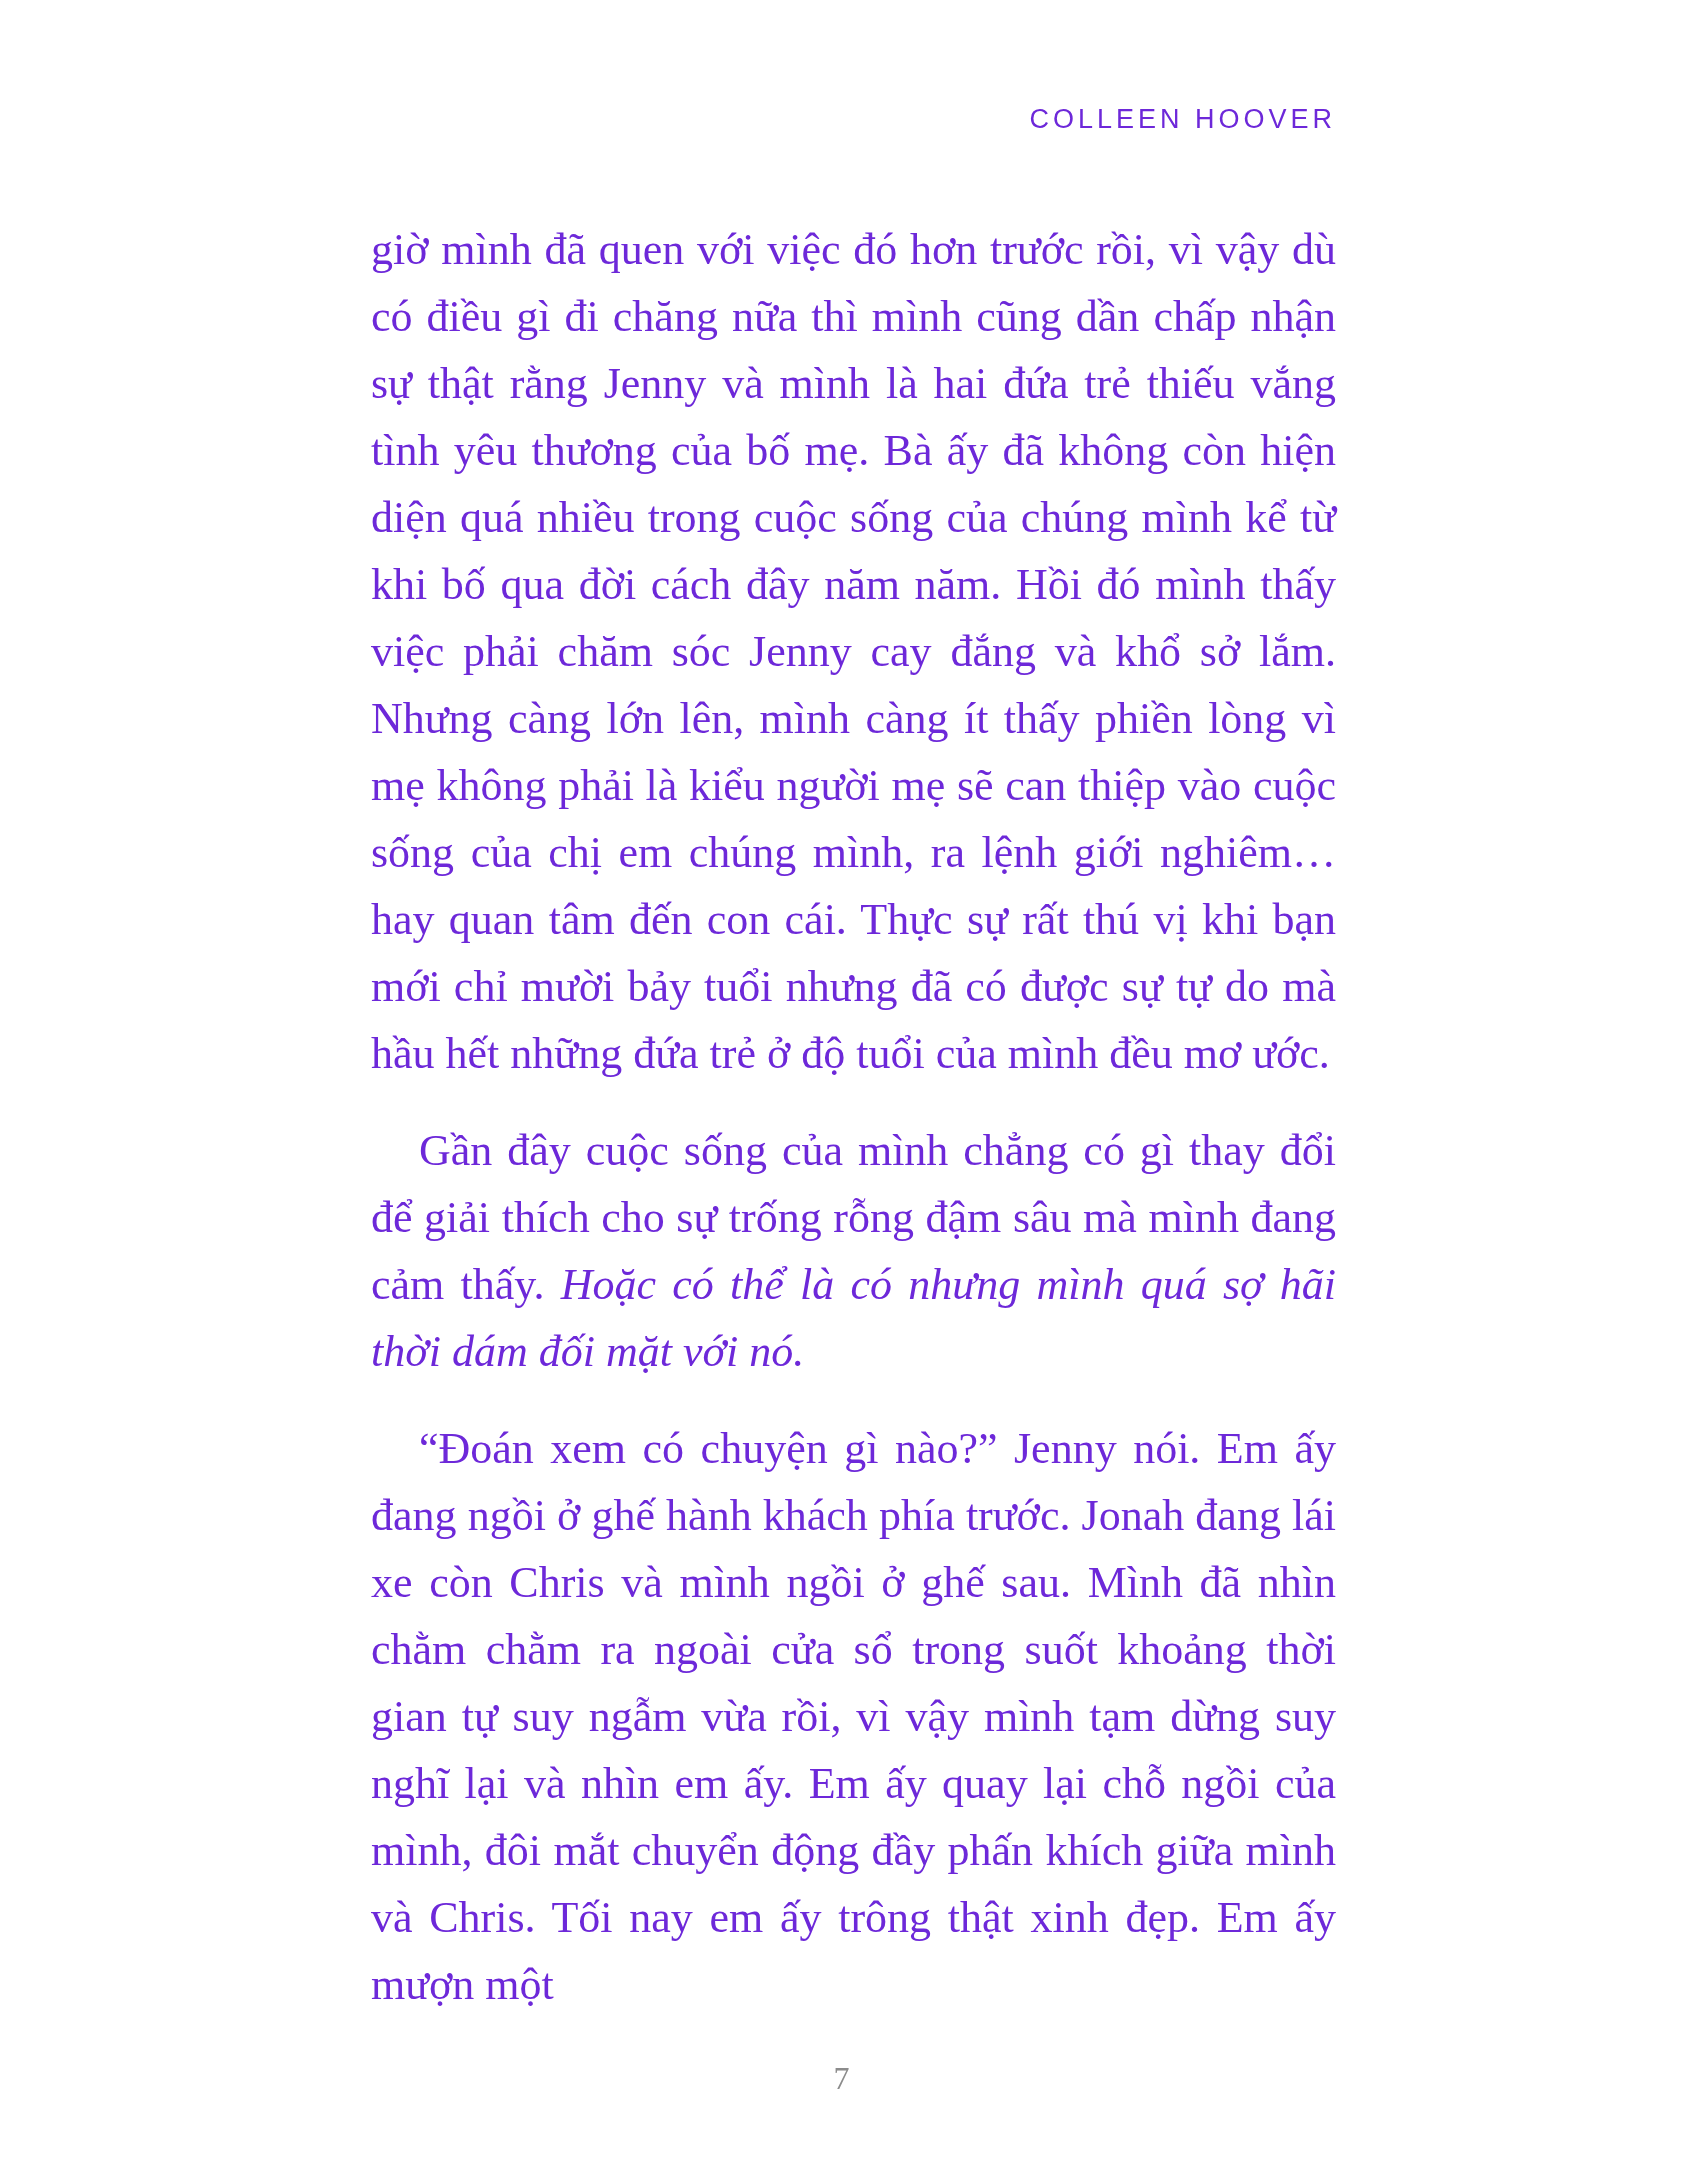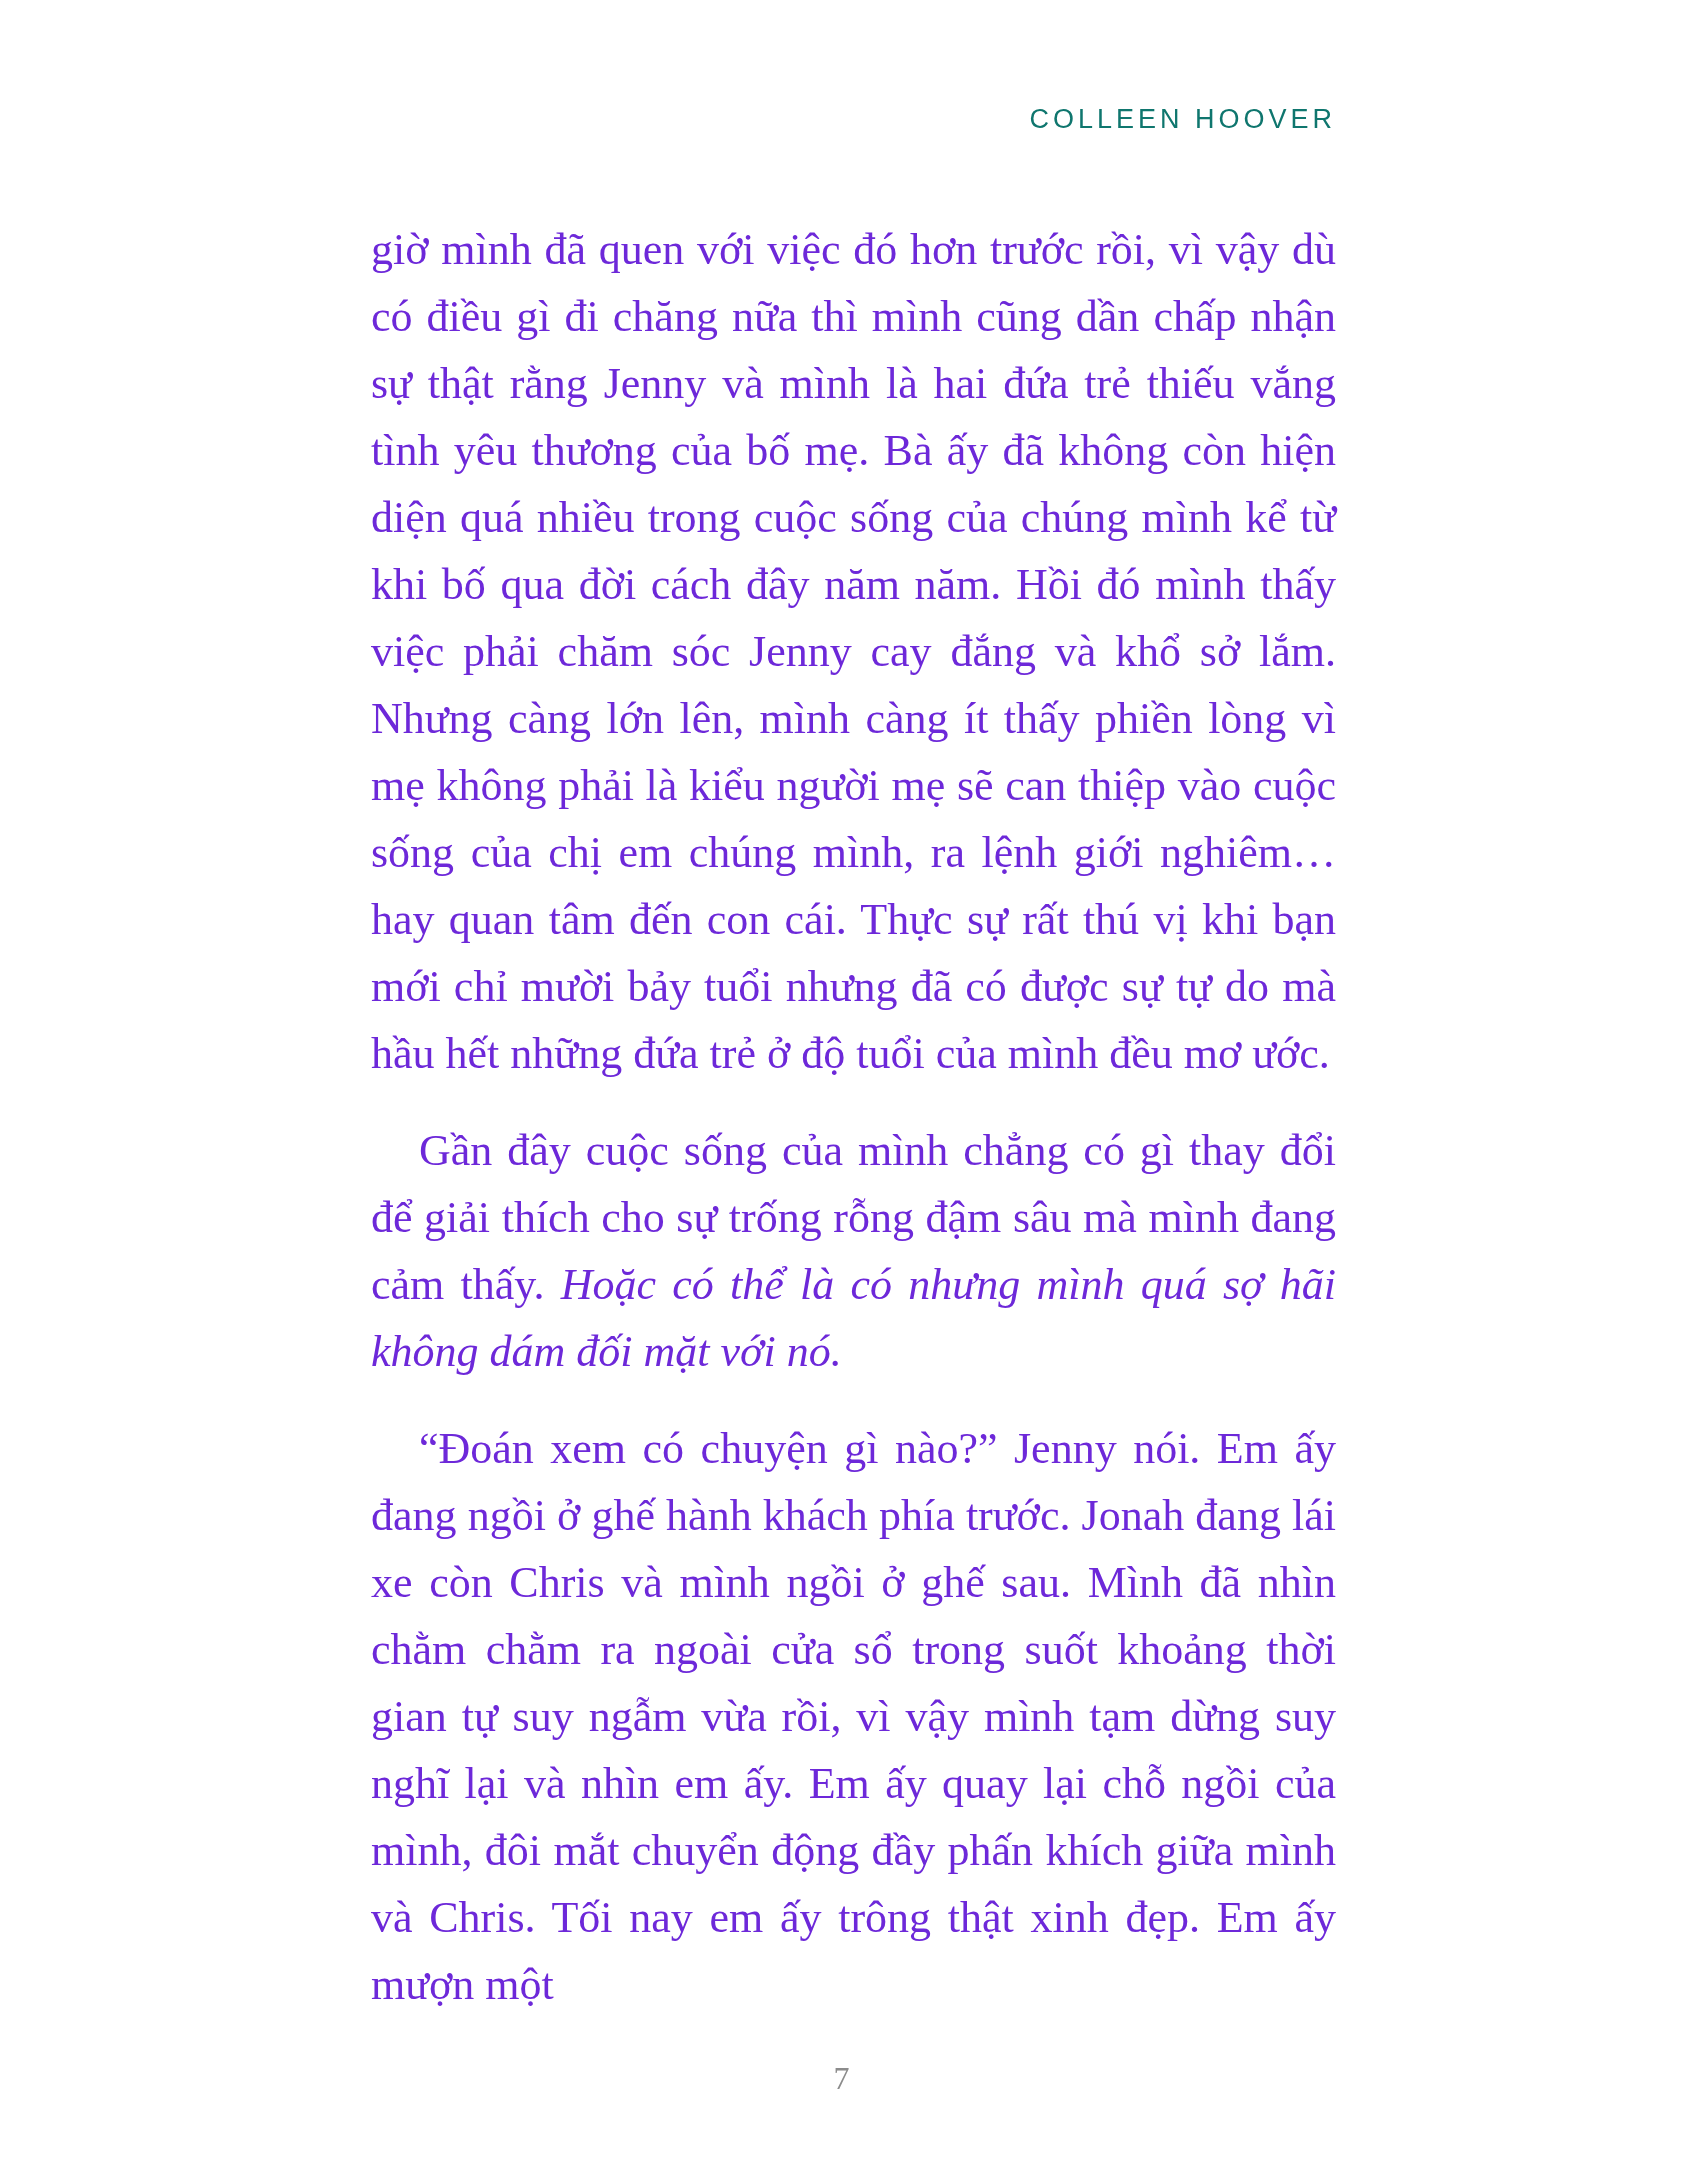--- a/index.html
+++ b/index.html
@@ -20,21 +20,21 @@
     left: 371px;
     top: 104px;
     width: 965px;
   }
   .running-header {
     text-align: right;
     font-family: "Liberation Sans", sans-serif;
     font-size: 27px;
     font-weight: 400;
     letter-spacing: 4px;
-    color: #0f766e;
+    color: #6d28d9;
     margin: 0 0 81px 0;
   }
   .body-text p.para {
     font-size: 44px;
     line-height: 67px;
     text-align: justify;
     color: #6d28d9;
     margin: 0 0 30px 0;
   }
   .body-text p.para.indent {
@@ -58,19 +58,19 @@
   }
 </style>
 </head>
 <body>
 
 <div class="page">
   <div class="content">
     <div class="running-header">COLLEEN HOOVER</div>
     <div class="body-text">
         <p class="para"><span class="seg">giờ mình đã quen với việc đó hơn trước rồi, vì vậy dù có điều gì đi chăng nữa thì mình cũng dần chấp nhận sự thật rằng Jenny và mình là hai đứa trẻ thiếu vắng tình yêu thương của bố mẹ. Bà ấy đã không còn hiện diện quá nhiều trong cuộc sống của chúng mình kể từ khi bố qua đời cách đây năm năm. Hồi đó mình thấy việc phải chăm sóc Jenny cay đắng và khổ sở lắm. Nhưng càng lớn lên, mình càng ít thấy phiền lòng vì mẹ không phải là kiểu người mẹ sẽ can thiệp vào cuộc sống của chị em chúng mình, ra lệnh giới nghiêm… hay quan tâm đến con cái. Thực sự rất thú vị khi bạn mới chỉ mười bảy tuổi nhưng đã có được sự tự do mà hầu hết những đứa trẻ ở độ tuổi của mình đều mơ ước.</span></p>
-        <p class="para indent"><span class="seg">Gần đây cuộc sống của mình chẳng có gì thay đổi để giải thích cho sự trống rỗng đậm sâu mà mình đang cảm thấy. </span><span class="seg italic">Hoặc có thể là có nhưng mình quá sợ hãi không dám đối mặt với nó.</span></p>
+        <p class="para indent"><span class="seg">Gần đây cuộc sống của mình chẳng có gì thay đổi để giải thích cho sự trống rỗng đậm sâu mà mình đang cảm thấy. </span><span class="seg italic">Hoặc có thể là có nhưng mình quá sợ hãi thời dám đối mặt với nó.</span></p>
         <p class="para indent"><span class="seg">“Đoán xem có chuyện gì nào?” Jenny nói. Em ấy đang ngồi ở ghế hành khách phía trước. Jonah đang lái xe còn Chris và mình ngồi ở ghế sau. Mình đã nhìn chằm chằm ra ngoài cửa sổ trong suốt khoảng thời gian tự suy ngẫm vừa rồi, vì vậy mình tạm dừng suy nghĩ lại và nhìn em ấy. Em ấy quay lại chỗ ngồi của mình, đôi mắt chuyển động đầy phấn khích giữa mình và Chris. Tối nay em ấy trông thật xinh đẹp. Em ấy mượn một</span></p>
       </div>
   </div>
   <div class="page-number">7</div>
 </div>
 
 
 </body></html>

